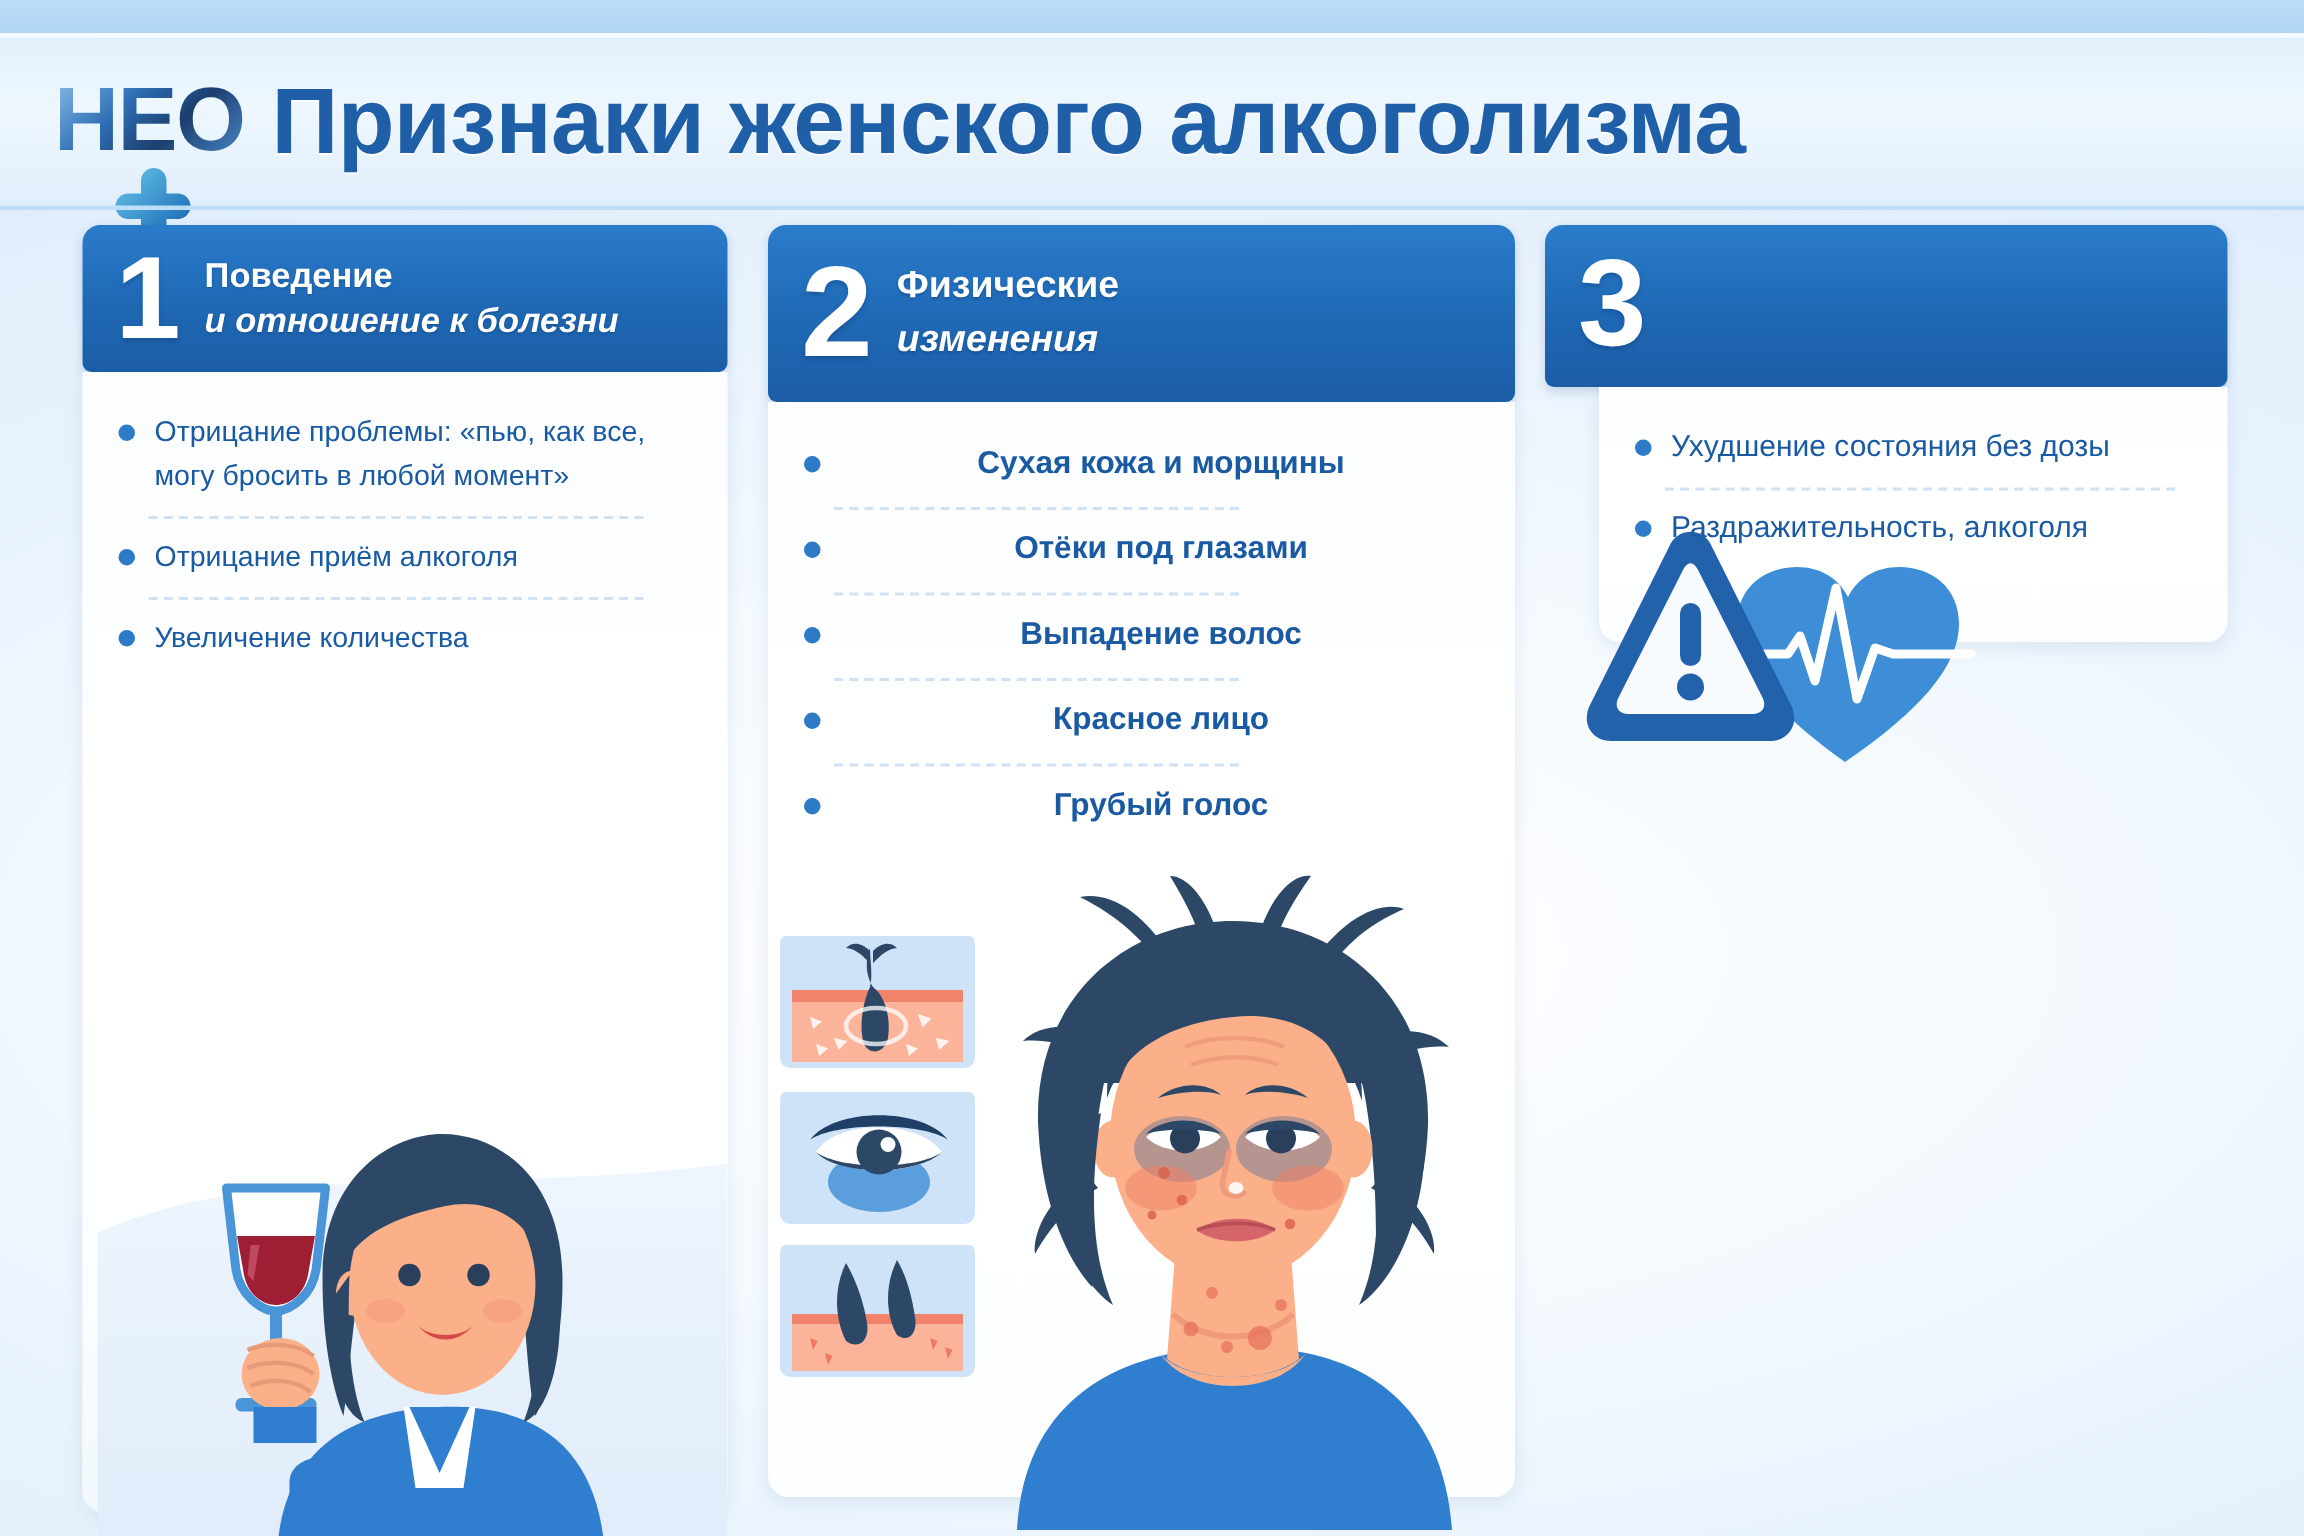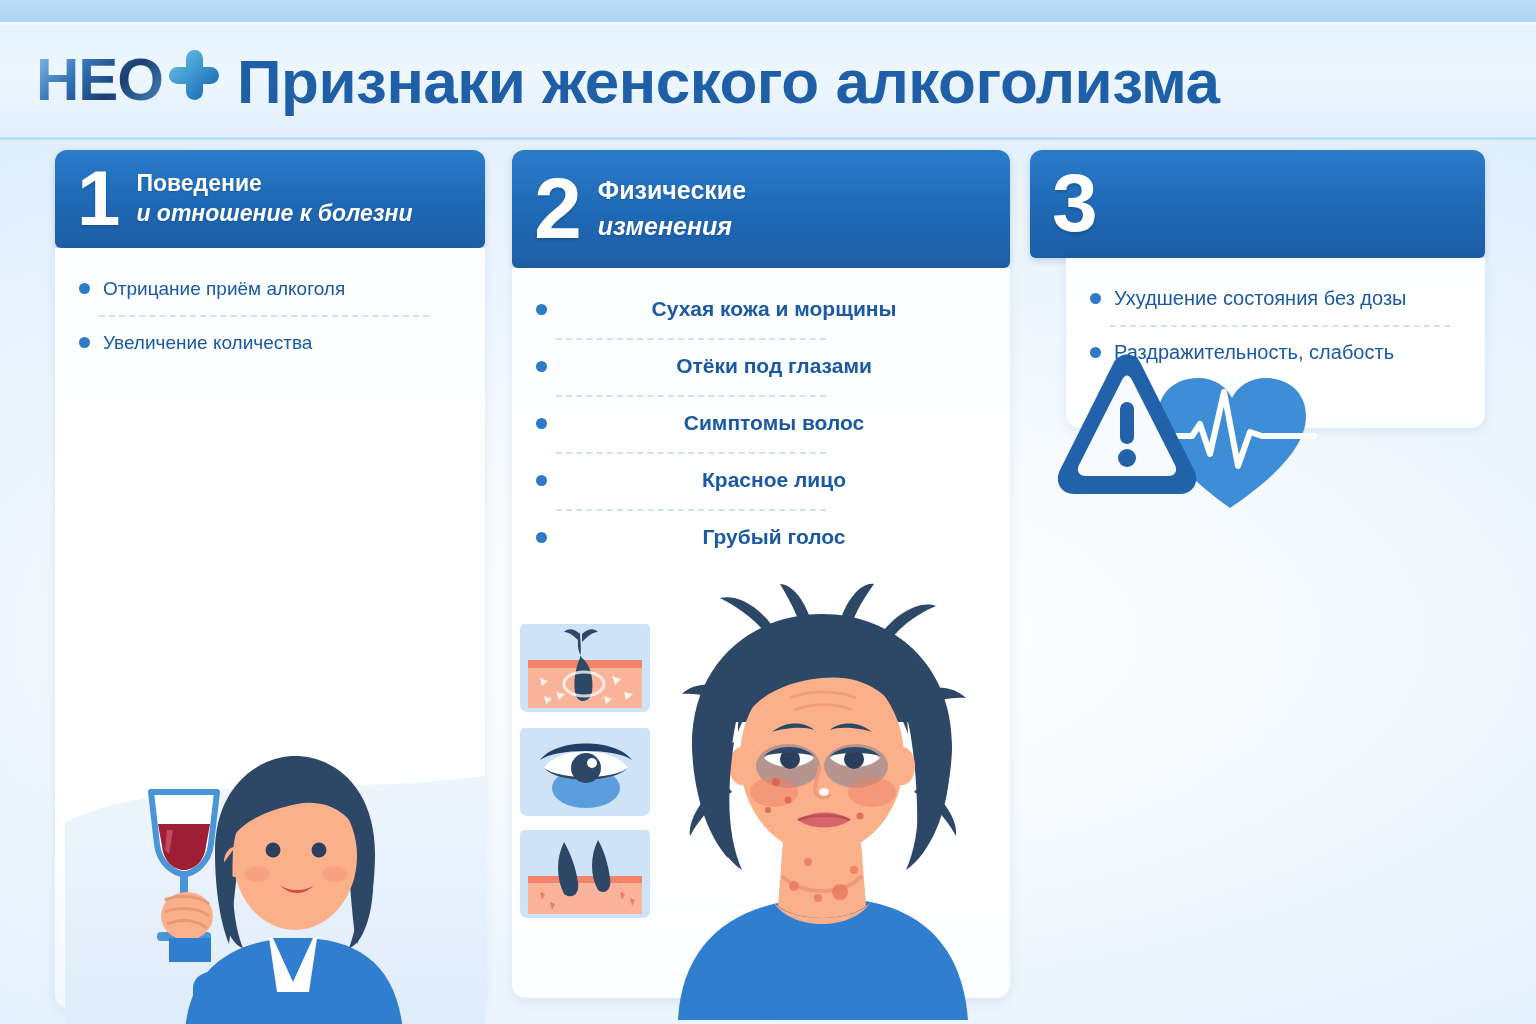--- a/index.html
+++ b/index.html
@@ -26,22 +26,23 @@
     border-bottom:3px solid #f4f9fe;
     box-sizing:border-box;
     display:flex;align-items:center;
   }
   .headerbar:after{
     content:"";position:absolute;left:0;right:0;bottom:-3px;height:3px;
     background:#bdddf8;
   }
   .logo{
     margin-left:36px;margin-right:18px;
-    display:flex;gap:2px;
+    display:flex;align-items:center;gap:2px;
     height:62px;
+    flex-direction:column;
   }
   .logo-text{
     font-size:60px;font-weight:bold;letter-spacing:-1px;
     line-height:60px;
     background:linear-gradient(135deg,#8fc0ea 0%,#2f6fb5 35%,#1b3f6e 62%,#4f8fd0 100%);
     -webkit-background-clip:text;background-clip:text;color:transparent;
     font-family:"Liberation Sans", sans-serif;
   }
   .logo-plus{
     position:relative;width:50px;height:50px;margin-left:4px;
@@ -177,20 +178,21 @@
       <div class="card-head">
         <span class="card-num">1</span>
         <span class="card-title">
           <span class="l1">Поведение</span>
           <span class="l2">и отношение к болезни</span>
         </span>
       </div>
       <div class="card-body">
         <div class="bgcurve"></div>
         <ul class="items">
+          <li><span class="dot"></span><span>Отрицание проблемы: «пью, как все, могу бросить в любой момент»</span></li>
           <li><span class="dot"></span><span>Отрицание приём алкоголя</span></li>
           <li><span class="dot"></span><span>Увеличение количества</span></li>
         </ul>
 
         <svg class="illus woman1" viewBox="0 0 420 300" xmlns="http://www.w3.org/2000/svg">
           <defs>
             <linearGradient id="c1bg" x1="0" y1="0" x2="0" y2="1">
               <stop offset="0" stop-color="#eef5fd"></stop>
                 <stop offset="1" stop-color="#dfecfa"></stop>
             </linearGradient>
@@ -245,21 +247,21 @@
         <span class="card-num">2</span>
         <span class="card-title">
           <span class="l1">Физические</span>
           <span class="l2">изменения</span>
         </span>
       </div>
       <div class="card-body">
         <ul class="items">
           <li><span class="dot"></span><span>Сухая кожа и морщины</span></li>
           <li><span class="dot"></span><span>Отёки под глазами</span></li>
-          <li><span class="dot"></span><span>Симптомы волос</span></li>
+          <li><span class="dot"></span><span>Выпадение волос</span></li>
           <li><span class="dot"></span><span>Красное лицо</span></li>
           <li><span class="dot"></span><span>Грубый голос</span></li>
         </ul>
 
         <svg class="illus icons-strip" viewBox="0 0 130 300" xmlns="http://www.w3.org/2000/svg">
 
           <g>
             <path d="M4 6 h122 q4 0 4 6 v74 q0 8 -8 8 h-114 q-8 0 -8 -8 v-74 q0 -6 4 -6 z" fill="#cfe3f8"></path>
             <rect x="8" y="42" width="114" height="8" fill="#f1836b"></rect>
             <rect x="8" y="50" width="114" height="40" fill="#fbb49a"></rect>
@@ -376,21 +378,21 @@
       </div>
     </div>
 
     <div class="col col3">
       <div class="card-head">
         <span class="card-num">3</span>
       </div>
       <div class="card-body">
         <ul class="items">
           <li><span class="dot"></span><span>Ухудшение состояния без дозы</span></li>
-          <li><span class="dot"></span><span>Раздражительность, слабость</span></li>
+          <li><span class="dot"></span><span>Раздражительность, алкоголя</span></li>
         </ul>
       </div>
 
       <svg class="illus alert-heart" viewBox="0 0 300 180" xmlns="http://www.w3.org/2000/svg">
 
         <g>
           <path d="M178 168 C130 134 106 104 106 76 C106 52 124 38 146 38 C162 38 174 46 180 58 C186 46 198 38 214 38 C236 38 254 52 254 76 C254 104 228 134 178 168 Z" fill="#3d8ed6"></path>
           <path d="M108 96 L140 96 L148 84 L158 114 L172 52 L186 126 L198 92 L210 96 L262 96" stroke="#ffffff" stroke-width="6" fill="none" stroke-linejoin="round" stroke-linecap="round"></path>
         </g>
 

